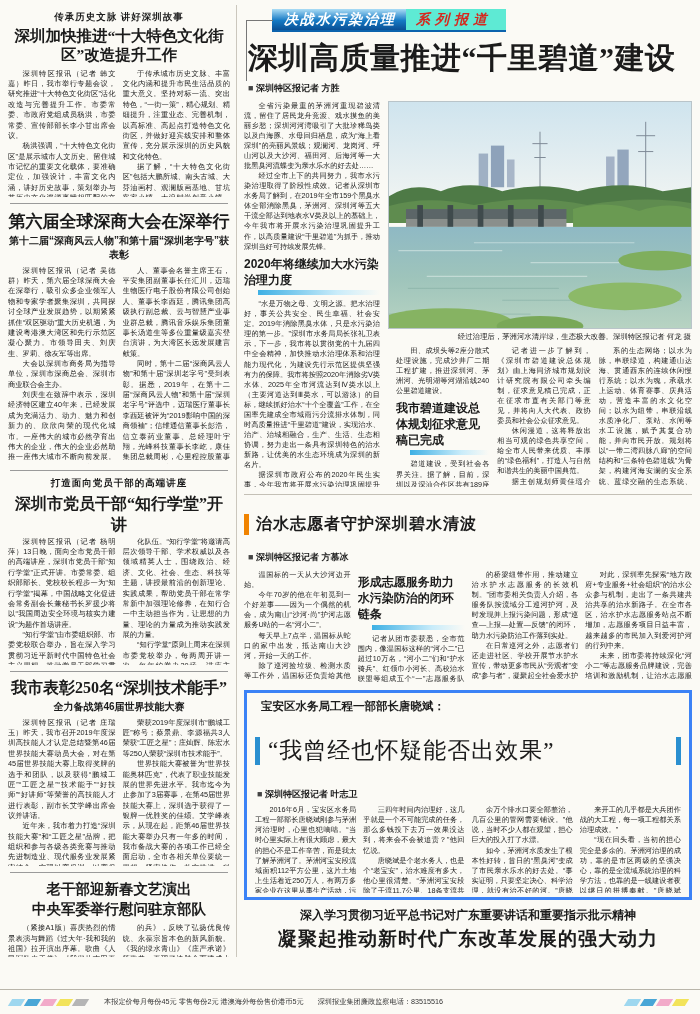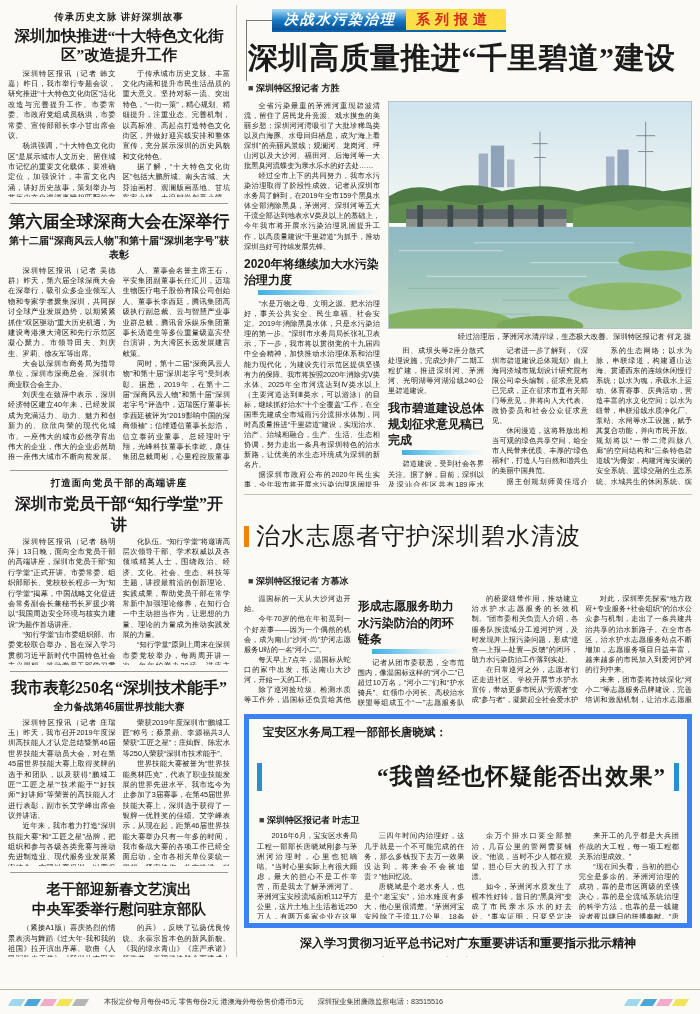--- a/index.html
+++ b/index.html
@@ -27,48 +27,48 @@
   
   .a-title{font-size:15.5px;font-weight:900;text-align:center;line-height:1.25;margin:2px 0 4px;}
   .a-title2{font-size:17px;font-weight:900;text-align:center;margin:4px 0 1px;}
   .a-sub{font-size:10px;font-weight:bold;text-align:center;margin:1px 0 4px;}
   .army-t{font-size:14.5px;font-weight:900;text-align:center;line-height:1.4;margin:3px 0 4px;}
   
   .banner-row{position:relative;margin:2px 0 0 28px;height:24px;}
   .banner-row::before{content:"";position:absolute;left:-26px;top:11px;width:26px;height:60px;border-left:1px solid #777;border-top:1px solid #777;}
   .banner{display:inline-flex;height:21px;box-shadow:0 2px 0 #0c63ad;}
   .bn-main{background:linear-gradient(180deg,#aadcf5 0%,#1579c4 55%,#0a4f94 100%);color:#fff;font-weight:900;font-size:14px;letter-spacing:2px;padding:2px 10px 0 12px;font-style:italic;}
-  .bn-sub{background:#fde047;color:#d5281e;font-weight:900;font-size:14px;letter-spacing:5px;padding:2px 14px 0 10px;font-family:"Liberation Serif",serif;}
+  .bn-sub{background:#5eead4;color:#d5281e;font-weight:900;font-size:14px;letter-spacing:5px;padding:2px 14px 0 10px;font-style:italic;font-family:"Liberation Serif",serif;}
   .headline{font-size:30px;font-weight:900;letter-spacing:0.5px;margin:8px 0 6px 4px;line-height:1.15;}
   .byline{font-size:9px;font-weight:bold;margin:2px 0 6px 4px;}
   .byline .sq{color:#444;}
   
   .main-grid{display:flex;gap:8px;height:386px;overflow:hidden;}
   .mg-left{width:136px;flex:none;font-size:7.2px;line-height:1.4;overflow:hidden;}
   .mg-right{flex:1;display:flex;flex-direction:column;overflow:hidden;}
   .photo{height:226px;flex:none;border:1px solid #b9c4c9;overflow:hidden;}
   .photo svg{display:block;width:100%;height:100%;}
   .caption{display:flex;justify-content:flex-end;font-size:7.4px;margin:3px 1px 4px;color:#222;}
-  .threecols{display:flex;gap:8px;flex:1;overflow:hidden;}
+  .threecols{display:flex;gap:8px;flex:1;overflow:hidden;margin-left:8px;}
   .threecols .c{flex:1;font-size:7.2px;line-height:1.4;overflow:hidden;}
   .subhead{font-size:12px;font-weight:bold;margin-top:4px;line-height:1.35;}
   .sub-bar{height:5px;background:linear-gradient(90deg,#3eb0e4,#c9ecfa 65%,rgba(255,255,255,0));margin:2px 0 4px 14px;}
   
   .vol{border-top:1px solid #c4c0b6;margin-top:7px;padding-top:5px;}
   .vol-title-row{display:flex;align-items:center;gap:7px;margin:1px 0 3px;}
   .accent{width:5px;height:21px;background:#f08300;flex:none;}
-  .vol-title{font-size:24px;font-weight:400;letter-spacing:1px;}
+  .vol-title{font-size:16px;font-weight:700;letter-spacing:1px;}
   .vol .bodycols{height:112px;margin-top:3px;}
   .vol .bodycols .c{font-size:7.2px;line-height:1.4;}
   
-  .quote{border:5px solid #3b82f6;margin-top:8px;padding:5px 8px 4px;}
+  .quote{border:3px solid #3b82f6;margin-top:8px;padding:5px 8px 4px;}
   .q-kicker{font-size:11.5px;font-weight:bold;margin:1px 0 2px 6px;}
   .q-title-row{display:flex;align-items:center;gap:8px;}
   .qbar{width:5px;height:28px;background:#2a8fd0;flex:none;}
-  .q-title{flex:1;text-align:right;font-size:23px;font-weight:700;letter-spacing:1px;}
+  .q-title{flex:1;text-align:left;font-size:23px;font-weight:400;letter-spacing:1px;}
   .quote .byline{margin:3px 0 4px 2px;}
   .quote .bodycols{height:88px;}
   .quote .bodycols .c{font-size:7.2px;line-height:1.4;}
   
   .gd{margin-top:7px;}
   .gd-kicker{font-size:12px;font-weight:bold;text-align:center;margin:2px 0;}
   .gd-title{font-size:19px;font-weight:900;text-align:center;margin:2px 0 6px;letter-spacing:1px;}
   
   .pfoot{position:absolute;left:0;right:0;bottom:0;height:24px;border-top:1px solid #b9b5aa;display:flex;align-items:center;padding:0 10px;background:#fbfaf5;}
   .marks{display:flex;margin-right:14px;}

